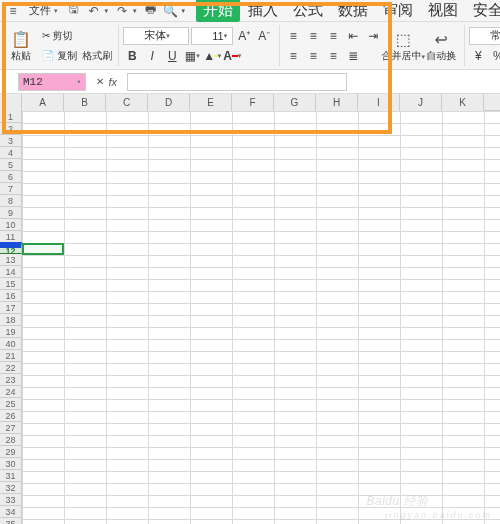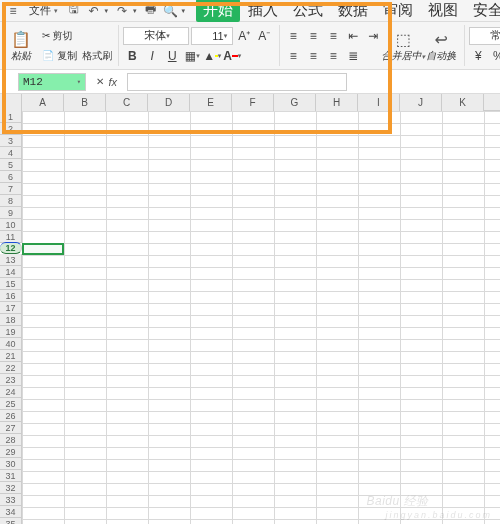--- a/index.html
+++ b/index.html
@@ -90,21 +90,21 @@
   .stack2 .row {
     display: flex; align-items: center; gap: 2px;
     height: 18px;
   }
   .bigbtn {
     display: flex; flex-direction: column; align-items: center; justify-content: center;
     width: 34px; height: 40px; cursor: pointer;
     font-size: 10px; gap: 2px;
   }
   .bigbtn .ic { font-size: 16px; color: #555; }
-  .bigbtn .lbl { font-size: 10px; line-height: 1; font-style: italic; }
+  .bigbtn .lbl { font-size: 10px; line-height: 1; }
   .fontbox, .sizebox {
     border: 1px solid #ccc; height: 18px; background: #fff;
     display: flex; align-items: center; padding: 0 20px; font-size: 11px;
   }
   .fontbox { width: 66px; justify-content: space-between; }
   .sizebox { width: 30px; justify-content: space-between; }
   .dd { font-size: 7px; color: #666; }
   .icrow { display: flex; align-items:center; gap:2px; }
   .tool {
     width: 18px; height: 18px; display: flex; align-items: center; justify-content: center;
@@ -115,21 +115,21 @@
   .formulabar {
     height: 24px;
     display: flex; align-items: center;
     gap: 6px;
     padding: 2px 8px 2px 18px;
     border-bottom: 1px solid #dcdcdc;
     background: #fff;
   }
   .namebox {
     border: 1px solid #ccc;
-    background: #86efac;
+    background: #f9a8d4;
     width: 68px; height: 18px;
     display: flex; align-items: center; padding: 0 4px;
     font-family: "Courier New", monospace; font-size: 11px;
     justify-content: space-between;
   }
   .fxicons { display:flex; align-items:center; gap:4px; padding: 0 4px; color:#555; }
   .fxinput {
     flex: 1; border: 1px solid #ccc; height: 18px; background:#fff;
     padding: 0 4px; font-size: 11px;
     max-width: 220px;
@@ -155,21 +155,21 @@
   .colh, .rowh {
     display: flex; align-items: center; justify-content: center;
     border-right: 1px solid #ccc; border-bottom: 1px solid #ccc;
     font-size: 10px; color: #555;
     background: #ececec;
   }
   .colh { width: 42px; height: 17px; border-bottom:none; }
   .rowsarea { display: flex; }
   .rowhs { display: flex; flex-direction: column; }
   .rowh { width: 22px; height: 12px; border-right: 1px solid #ccc; font-size:9px; color:#666;}
-  .rowh.sel { background:#d7ebd8; color:#2a7a3e; font-weight:bold; border-bottom-color:#2a7a3e; border-top:1px solid #1d4ed8; margin-top:-1px;border-radius:6px; }
+  .rowh.sel { background:#d7ebd8; color:#2a7a3e; font-weight:bold; border-bottom-color:#2a7a3e; border-top:6px solid #1d4ed8; margin-top:-1px; }
   .cells { position: relative; flex:1; }
   .cellsgrid {
     position: absolute; inset:0;
     background-image:
       linear-gradient(to right, #d9d9d9 1px, transparent 1px),
       linear-gradient(to bottom, #d9d9d9 1px, transparent 1px);
     background-size: 42px 12px;
   }
   .selcell {
     position: absolute;

